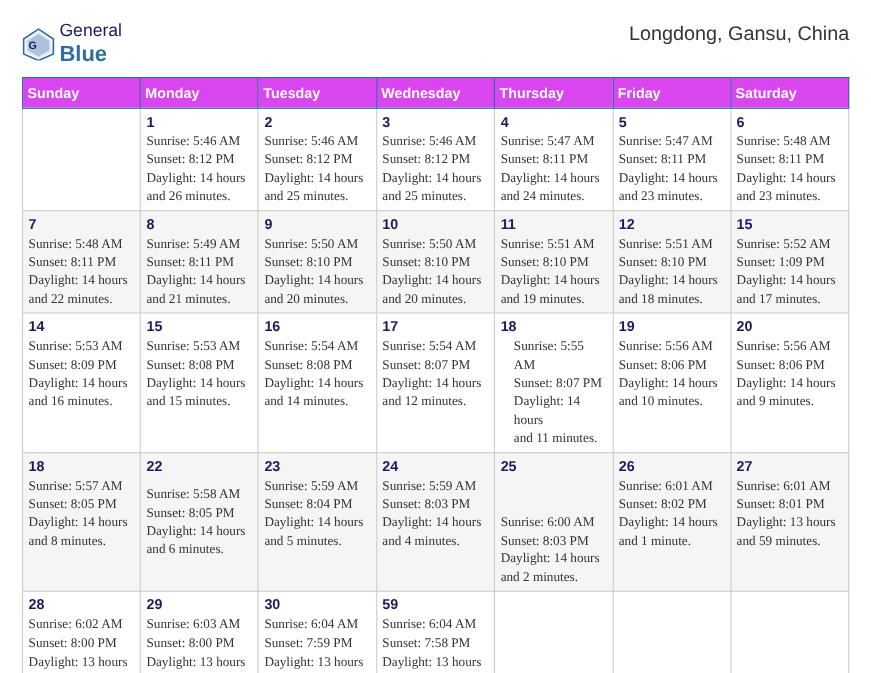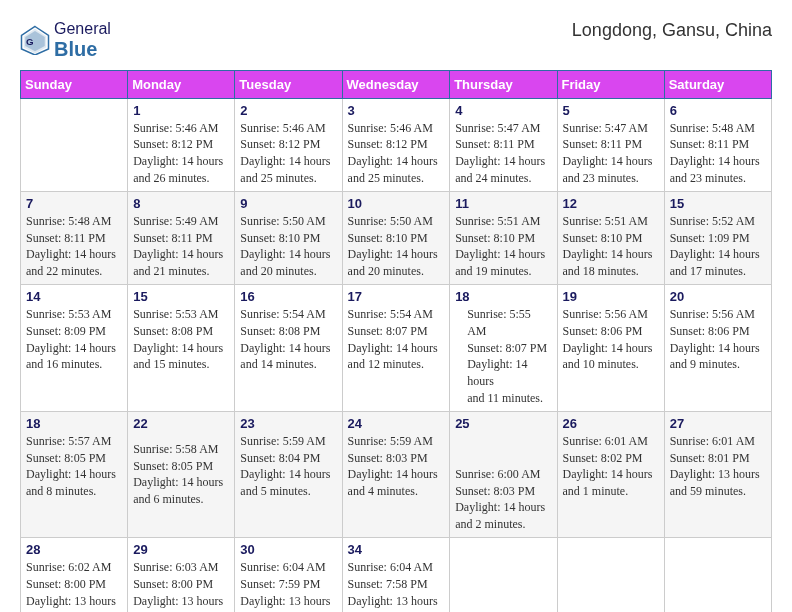--- a/index.html
+++ b/index.html
@@ -330,21 +330,21 @@
 and 56 minutes.</div>
         </td>
         <td>
           <span class="day-num">30</span>
           <div class="day-info" style="white-space: pre-line;">Sunrise: 6:04 AM
 Sunset: 7:59 PM
 Daylight: 13 hours
 and 55 minutes.</div>
         </td>
         <td>
-          <span class="day-num">34</span>
+          <span class="day-num">59</span>
           <div class="day-info" style="white-space: pre-line;">Sunrise: 6:04 AM
 Sunset: 7:58 PM
 Daylight: 13 hours
 and 53 minutes.</div>
         </td>
         <td class="empty-cell"></td>
         <td class="empty-cell"></td>
         <td class="empty-cell"></td>
       </tr>
     </tbody>

